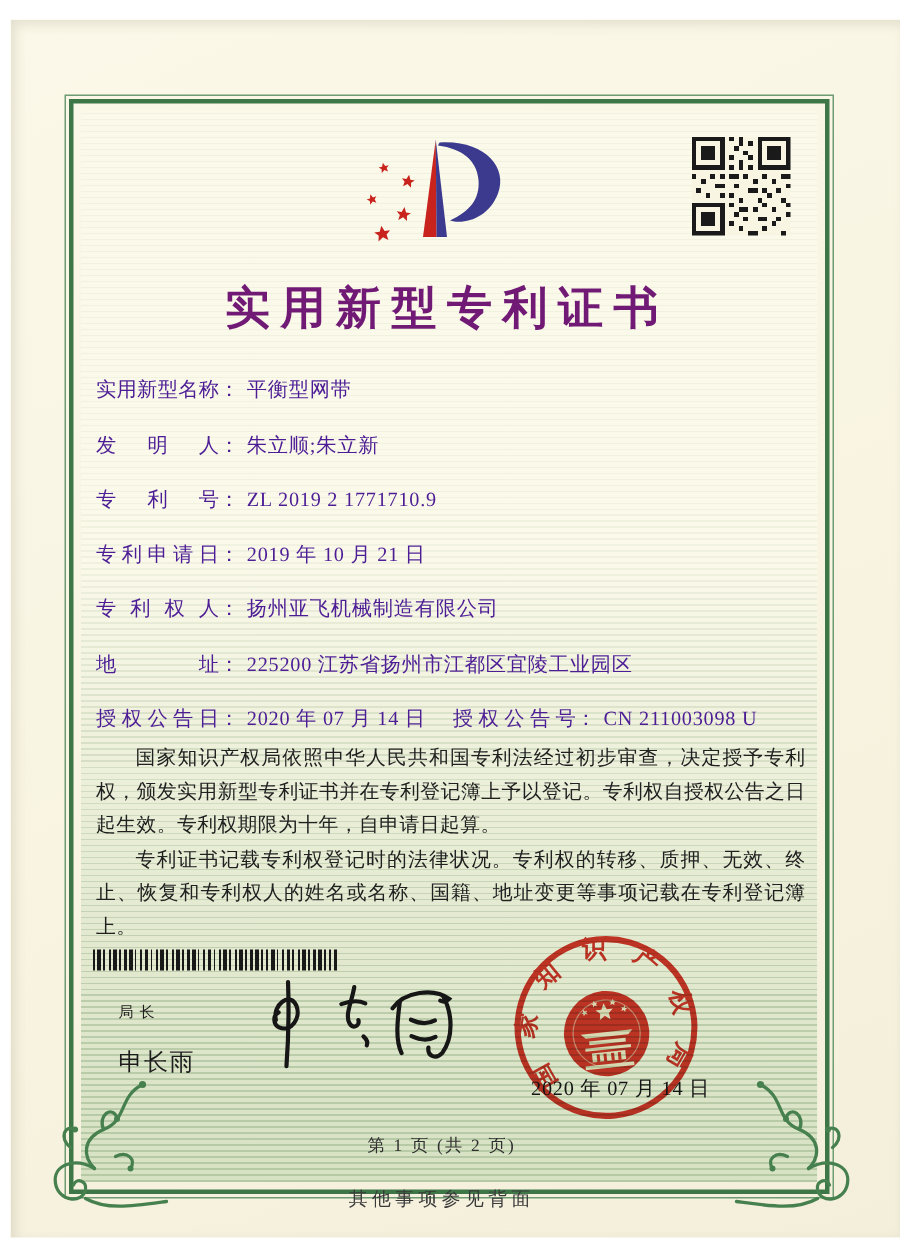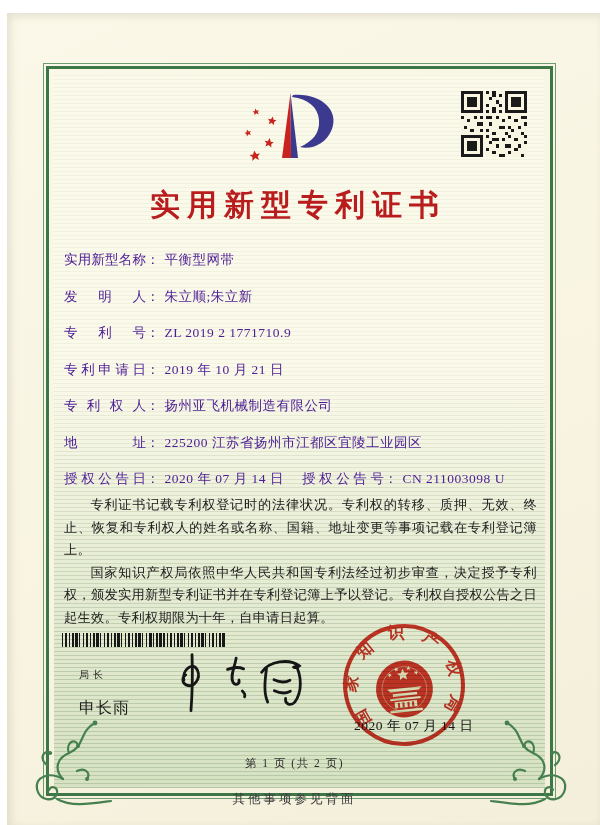--- a/index.html
+++ b/index.html
@@ -24,21 +24,21 @@
     background:repeating-linear-gradient(0deg,rgba(96,138,88,.28) 0 1px,rgba(0,0,0,0) 1px 4px);
     -webkit-mask-image:linear-gradient(180deg,rgba(0,0,0,.22) 0%,rgba(0,0,0,.22) 40%,rgba(0,0,0,.6) 60%,#000 82%);
     mask-image:linear-gradient(180deg,rgba(0,0,0,.22) 0%,rgba(0,0,0,.22) 40%,rgba(0,0,0,.6) 60%,#000 82%);}
   .content{position:absolute;inset:0;}
   .content > *{position:absolute;}
 
   .cert-no{left:63px;top:96px;font-size:13px;letter-spacing:3px;color:#3b3b3b;}
   .logo{left:242px;top:91px;}
   .qr{left:461px;top:91px;}
   .title{left:42px;top:185px;width:505px;text-align:center;font-size:30px;font-weight:bold;
-         letter-spacing:7px;text-indent:7px;color:#b91c1c;}
+         letter-spacing:7px;text-indent:7px;color:#701a75;}
 
   .fields{left:64px;top:242px;width:475px;}
   .frow{height:36.5px;display:flex;align-items:center;font-size:13.5px;color:#4c1d95;white-space:nowrap;}
   .flabel{display:inline-block;width:82px;text-align:justify;text-align-last:justify;}
   .colon{margin-right:5px;}
   .fvalue{letter-spacing:.5px;}
   .grant-col2{margin-left:18px;display:flex;align-items:center;}
 
   .paragraphs{left:64px;top:494px;width:473px;font-size:13.2px;line-height:22.5px;
               color:#202020;text-align:justify;letter-spacing:.3px;}
@@ -153,22 +153,22 @@
         <span class="fvalue">2020 年 07 月 14 日</span>
       <span class="grant-col2">
         <span class="flabel">授权公告号</span>
           <span class="colon">：</span>
           <span class="fvalue">CN 211003098 U</span>
       </span>
     </div>
   </div>
 
   <div class="paragraphs">
+    <p>国家知识产权局依照中华人民共和国专利法经过初步审查，决定授予专利权，颁发实用新型专利证书并在专利登记簿上予以登记。专利权自授权公告之日起生效。专利权期限为十年，自申请日起算。</p>
     <p>专利证书记载专利权登记时的法律状况。专利权的转移、质押、无效、终止、恢复和专利权人的姓名或名称、国籍、地址变更等事项记载在专利登记簿上。</p>
-    <p>国家知识产权局依照中华人民共和国专利法经过初步审查，决定授予专利权，颁发实用新型专利证书并在专利登记簿上予以登记。专利权自授权公告之日起生效。专利权期限为十年，自申请日起算。</p>
   </div>
 
   <div class="barcode"></div>
 
   <div class="director-label">局长</div>
   <div class="director-name">申长雨</div>
 
   <svg class="signature" width="145" height="72" viewBox="0 0 145 72">
     <g fill="none" stroke="#161616" stroke-width="2.8" stroke-linecap="round" transform="rotate(-2 70 36)">
       <path d="M14,32 C12,22 24,13 28,23 C31,31 24,41 16,37 C12,35 12,29 16,27"></path>

